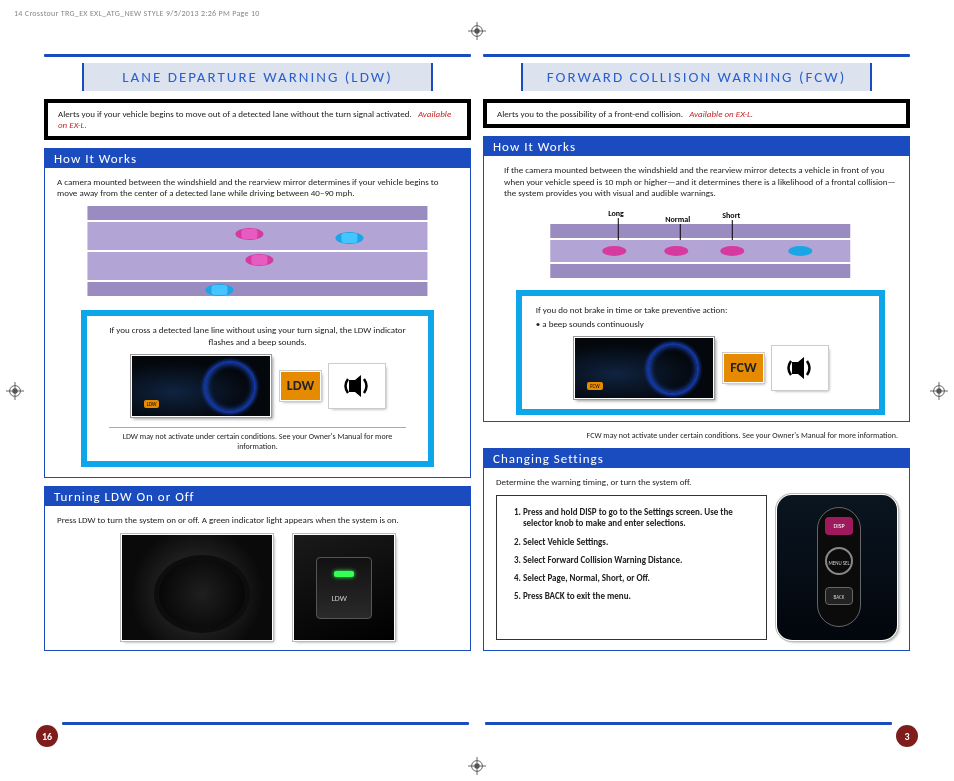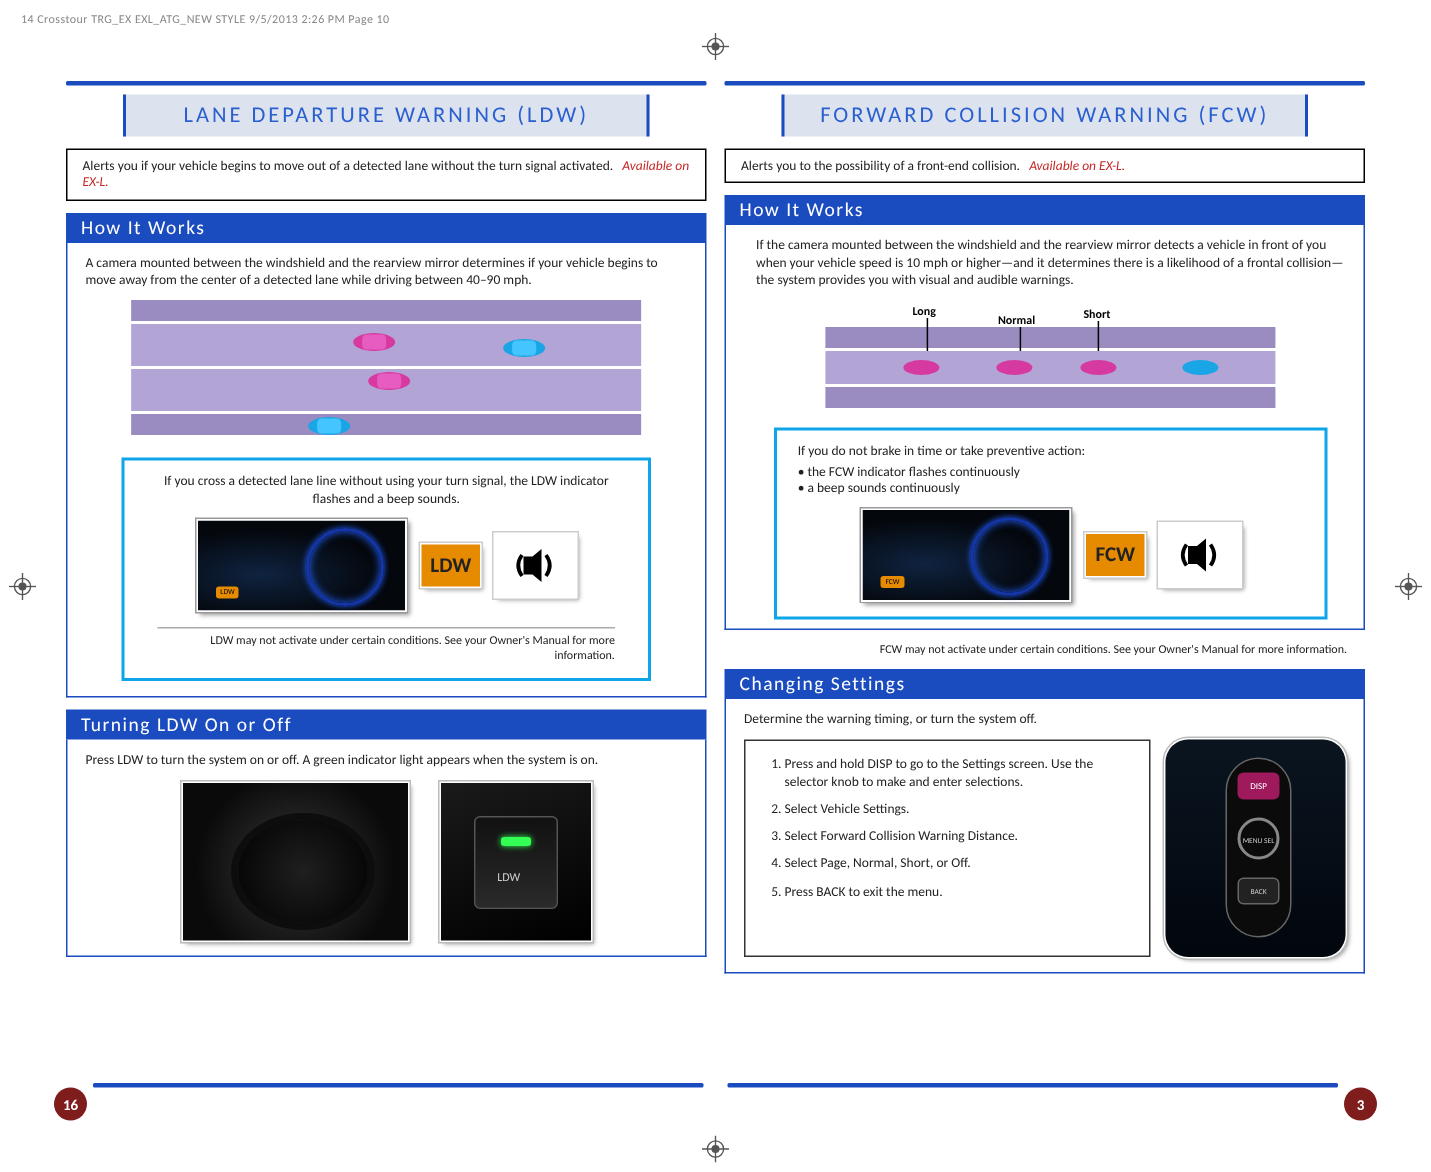--- a/index.html
+++ b/index.html
@@ -38,21 +38,21 @@
     border-right: 2px solid #1a4bbf;
     text-align: center;
     padding: 5px 4px;
     font-stretch: condensed;
     letter-spacing: 2px;
     font-size: 15px;
     color: #2a5fd0;
     font-weight: 500;
   }
   .intro-box {
-    border: 1px solid #000000;
+    border: 4px solid #000000;
     padding: 5px 10px;
     font-size: 9px;
     line-height: 1.25;
     margin-bottom: 8px;
   }
   .red-note { color: #c62828; font-style: italic; }
   .section-title {
     background: #1a4bbf;
     color: #fff;
     font-size: 13px;
@@ -67,21 +67,21 @@
     padding: 8px 12px 10px 12px;
     font-size: 9px;
     line-height: 1.25;
     margin-bottom: 8px;
   }
   .road-diagram {
     margin: 8px auto 10px auto;
     width: 88%;
   }
   .inner-box {
-    border: 2px solid #0ea5e9;
+    border: 6px solid #0ea5e9;
     padding: 8px 14px 10px 14px;
     margin: 0 auto;
     width: 88%;
     text-align: center;
     font-size: 9px;
   }
   .inner-box.left-align { text-align: left; }
   .dash-row {
     display: flex;
     justify-content: center;
@@ -118,21 +118,21 @@
     background:#fff;
     box-shadow: 0 0 0 1px #fff, 0 0 0 2px #ccc, 2px 2px 3px rgba(0,0,0,.4);
     display:flex; align-items:center; justify-content:center;
     font-size: 22px; font-weight: 700;
   }
   .footnote {
     font-size: 8px;
     border-top: 1px solid #aaa;
     margin: 10px 8px 0 8px;
     padding-top: 3px;
-    text-align: right;
+    text-align: center;
   }
   .wheel-row {
     display:flex; justify-content:center; gap:22px; margin-top:10px;
   }
   .wheel-pic {
     width:150px; height:105px;
     background: radial-gradient(circle at 50% 55%, #3a3a3a 0%, #0a0a0a 70%);
     box-shadow: 0 0 0 1px #fff, 0 0 0 2px #bbb, 2px 2px 3px rgba(0,0,0,.4);
     position:relative;
   }
@@ -154,21 +154,21 @@
   .ldw-btn-pic .btn{
     position:absolute; left:22px; top:22px; width:56px;height:62px;
     background:linear-gradient(#111,#2a2a2a); border:1px solid #555; border-radius:4px;
   }
   .ldw-btn-pic .led{ position:absolute; left:40px; top:36px; width:20px;height:6px; background:#33ff55; border-radius:2px; box-shadow:0 0 4px #33ff55;}
   .ldw-btn-pic .lbl{ position:absolute; left:38px; top:58px; font-size:8px; color:#ccc;}
   .steps-row { display:flex; gap:10px; margin-top:8px; }
   .steps {
     flex:1; border:1px solid #333; padding:10px 12px; font-size:9px;
   }
-  .steps ol { padding-left: 14px; }
+  .steps ol { padding-left: 14px; font-weight: bold; }
   .steps li { margin-bottom: 7px; line-height:1.25; }
   .control-pic {
     width:120px; height:145px;
     background: linear-gradient(#0a1520,#02060d);
     box-shadow: 0 0 0 1px #fff, 0 0 0 2px #bbb, 2px 2px 3px rgba(0,0,0,.4);
     position:relative;
     border-radius:15px;
   }
   .control-pic .pill {
     position:absolute; left:40px; top:12px; width:44px; height:120px;
@@ -356,21 +356,20 @@
             </g>
           <g transform="translate(240,40)">
               <ellipse cx="10" cy="5" rx="12" ry="5" fill="#1aa5e6"></ellipse>
             </g>
         </svg>
       </div>
 
       <div class="inner-box left-align" style="width:94%;">
         <div>If you do not brake in time or take preventive action:</div>
         <div id="fcw-bullets" style="margin-top:2px;">
-            <div>• the FCW indicator flashes continuously</div>
             <div>• a beep sounds continuously</div>
           </div>
         <div class="dash-row">
           <div class="dash-pic">
             <div class="ring"></div>
             <div class="spot">FCW</div>
           </div>
           <div class="badge">FCW</div>
           <div class="speaker-box">
             <svg width="40" height="30" viewBox="0 0 40 30">

